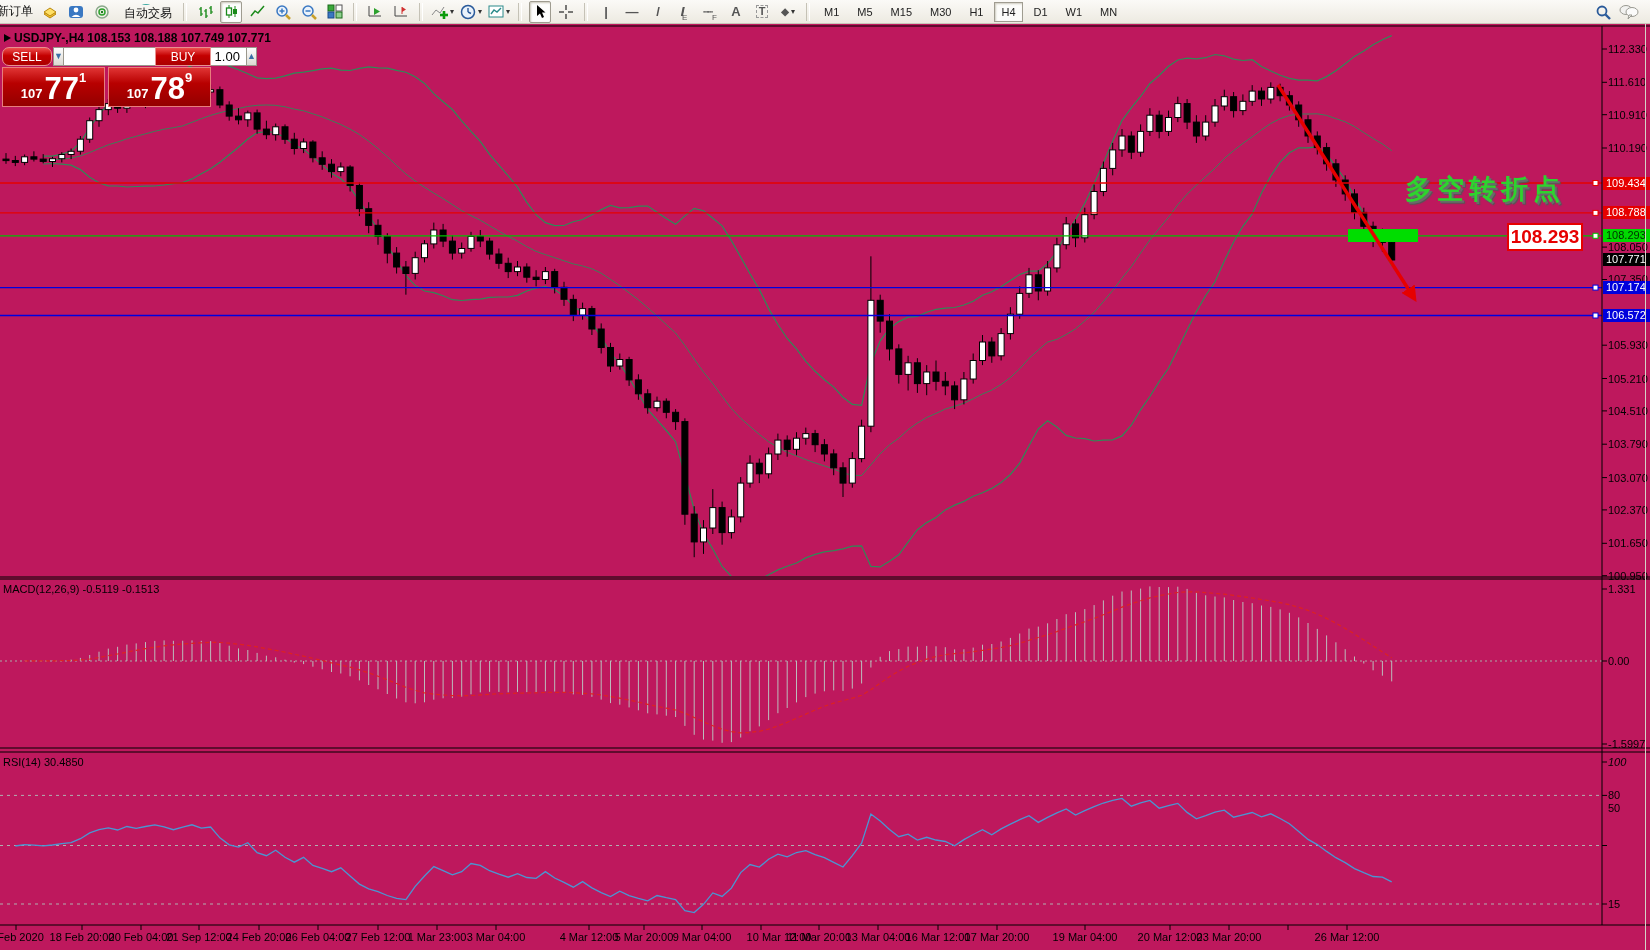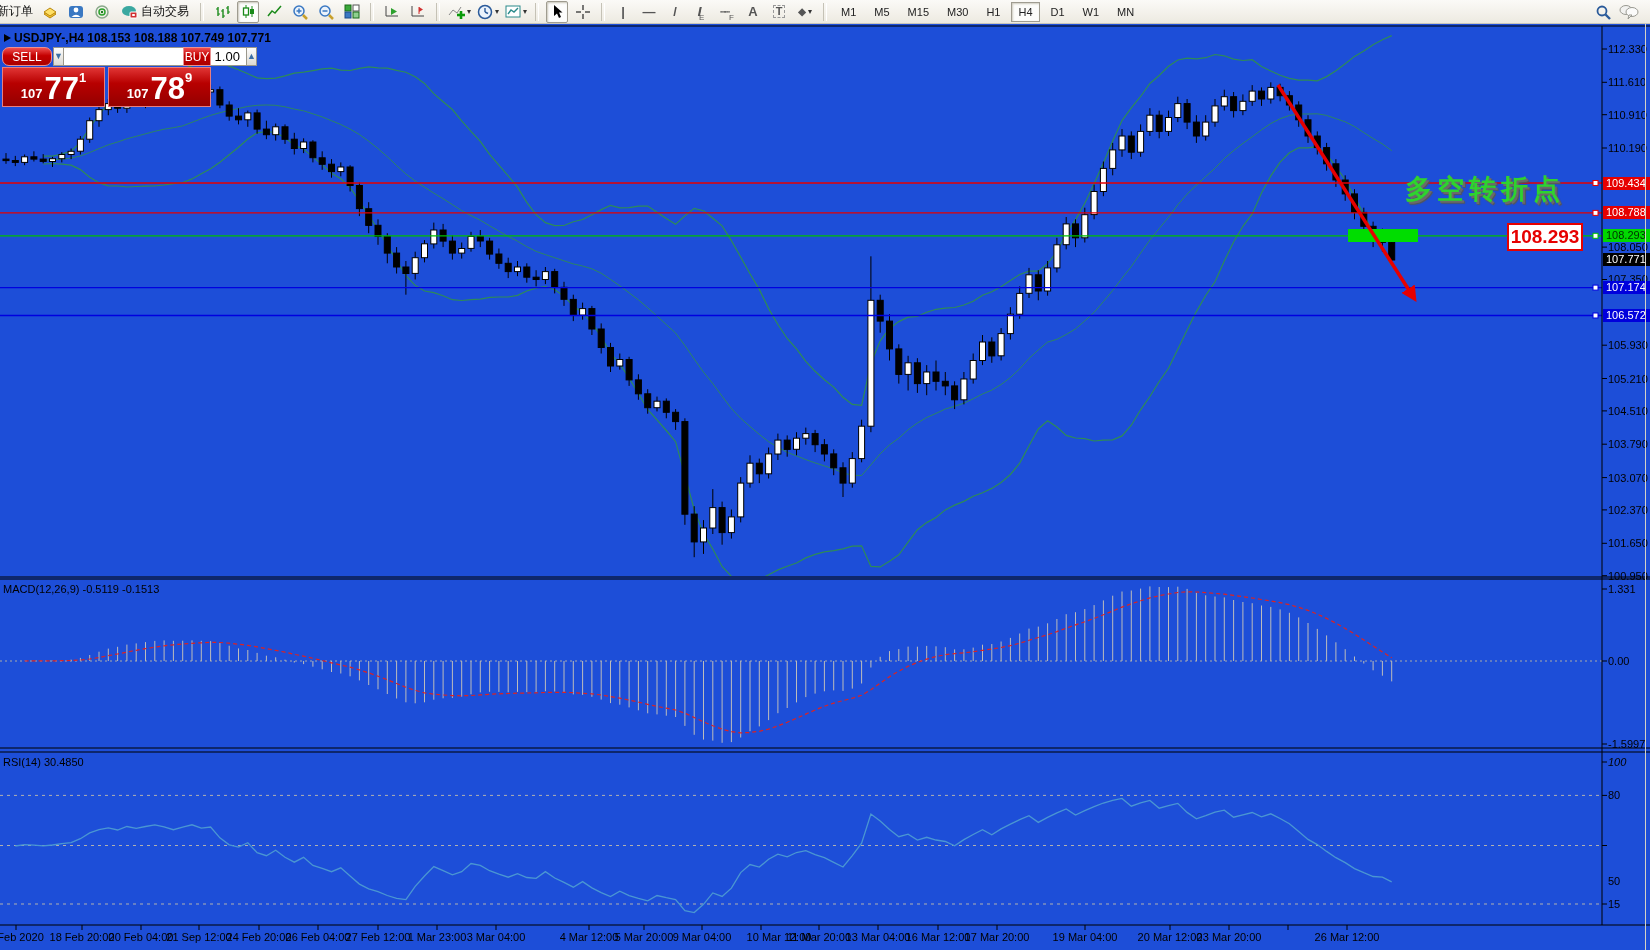--- a/index.html
+++ b/index.html
@@ -13,38 +13,38 @@
   .tb-btn{height:20px;min-width:20px;display:inline-flex;align-items:center;justify-content:center;
     border:1px solid transparent;border-radius:2px;margin:0 2px;color:#444;}
   .tb-btn.pressed{background:#fdfdfc;border-color:#9f9c90;box-shadow:inset 1px 1px 2px #c9c6ba;}
   .tb-sep{width:2px;height:18px;border-left:1px solid #c5c2b6;border-right:1px solid #fff;margin:0 5px;}
   .caret{font-size:8px;color:#333;margin-left:2px;}
   .glyph{font-size:13px;color:#555;font-weight:bold;}
   .tf-btn{font-size:11px;color:#222;padding:1px 6px;height:16px;line-height:16px;border:1px solid transparent;margin:0 2px;}
   .tf-btn.active{background:#fcfcfa;border:1px solid #9f9c90;box-shadow:inset 1px 1px 2px #cfccc0;}
   .tb-right{margin-left:auto;display:flex;align-items:center;margin-right:8px;}
   
-  .chart{position:absolute;left:0;top:23px;width:1650px;height:927px;background:#1d4ed8;}
+  .chart{position:absolute;left:0;top:23px;width:1650px;height:927px;background:#be185d;}
   #chart-svg{position:absolute;left:0;top:-23px;width:1650px;height:950px;pointer-events:none;}
   .axis-label{position:absolute;left:1608px;font-size:11px;color:#000;line-height:13px;}
   .badge{position:absolute;left:1603px;width:46px;height:13px;font-size:11px;line-height:13px;
     padding-left:3px;font-weight:normal;}
   .tlabel{position:absolute;top:908px;transform:translateX(-50%);font-size:11px;color:#000;}
   .ind-label{position:absolute;left:3px;font-size:11px;color:#000;}
   .ohlc-title{position:absolute;left:14px;top:8px;font-size:12px;font-weight:bold;color:#000;}
   .collapse-tri{position:absolute;left:4px;top:11px;width:0;height:0;
     border-left:7px solid #000;border-top:4px solid transparent;border-bottom:4px solid transparent;}
   
   .trade-widget{position:absolute;left:2px;top:24px;width:209px;height:60px;z-index:30;}
   .tw-row1{position:absolute;left:0;top:0;width:209px;height:19px;}
   .tw-sell-s,.tw-buy-s{position:absolute;top:0;height:19px;width:46px;text-align:center;color:#fff;
     font-size:12px;line-height:19px;background:linear-gradient(#ef5050,#c40000 45%,#ab0000);
     border:1px solid #e89090;box-sizing:border-box;}
   .tw-sell-s{left:0;width:50px;border-radius:7px;}
-  .tw-buy-s{right:0;width:28px;}
+  .tw-buy-s{right:0;width:56px;}
   .tw-vol{position:absolute;left:51px;top:0;width:106px;height:19px;display:flex;}
   .tw-vol-btn{width:17px;height:19px;background:linear-gradient(#fdfdfd,#dcd9d2);border:1px solid #9a978c;
     box-sizing:border-box;color:#3a6ea5;font-size:9px;text-align:center;line-height:17px;}
   .tw-vol-field{flex:1;height:19px;border:1px solid #9a978c;border-left:none;border-right:none;
     box-sizing:border-box;font-size:13px;text-align:right;padding:0 6px 0 0;font-family:"Liberation Sans",sans-serif;}
   .tw-row2{position:absolute;left:0;top:20px;width:209px;height:40px;display:flex;gap:3px;}
   .tw-big{flex:1;color:#fff;background:linear-gradient(#e03434,#b80000 40%,#940000);
     border:1px solid #e87d7d;box-sizing:border-box;display:flex;align-items:flex-end;justify-content:center;padding-bottom:2px;}
   .tw-small{font-size:13px;font-weight:bold;margin:0 2px 3px 0;}
   .tw-bigdig{font-size:31px;font-weight:bold;line-height:30px;margin-top:7px;}
@@ -77,21 +77,21 @@
           <path d="M3.5,13 Q8,8.5 12.5,13 Z" fill="#fff"></path>
         </svg>
     </span>
     <span class="tb-btn">
       <svg class="icon-svg" width="16" height="15">
           <circle cx="8" cy="8" r="6" fill="none" stroke="#8aa98a" stroke-width="1.5"></circle>
           <circle cx="8" cy="8" r="3" fill="none" stroke="#2da12d" stroke-width="1.5"></circle>
           <circle cx="8" cy="8" r="1.2" fill="#1a7a1a"></circle>
         </svg>
     </span>
-    <span class="tb-btn" style="width:auto;padding:0 3px;">
+    <span class="tb-btn" style="width:auto;padding:0 3px;flex-direction:column;">
       <svg class="icon-svg" width="17" height="15">
           <ellipse cx="8" cy="7" rx="7" ry="5" fill="#3aa8a0"></ellipse>
           <rect x="9" y="8" width="7" height="6" rx="1" fill="#d03030" stroke="#fff"></rect>
           <rect x="11.2" y="10" width="2.6" height="2" fill="#fff"></rect>
         </svg>
       <span style="margin-left:3px;font-size:12px;color:#111;">自动交易</span>
     </span>
     <span class="tb-sep"></span>
 
     <span class="tb-btn">
@@ -866,21 +866,21 @@
         <div class="badge" style="top: 183.424px; background: rgb(230, 0, 0); color: rgb(255, 255, 255);">108.788</div>
         <div class="badge" style="top: 206.332px; background: rgb(0, 216, 0); color: rgb(0, 48, 0);">108.293</div>
         <div class="badge" style="top: 258.12px; background: rgb(0, 0, 220); color: rgb(255, 255, 255);">107.174</div>
         <div class="badge" style="top: 285.98px; background: rgb(0, 0, 220); color: rgb(255, 255, 255);">106.572</div>
         <div class="badge" style="top: 230.491px; background: rgb(0, 0, 0); color: rgb(255, 255, 255);">107.771</div>
         <div class="axis-label" style="top: 560px;">1.331</div>
         <div class="axis-label" style="top: 632px;">0.00</div>
         <div class="axis-label" style="top: 715px;">-1.5997</div>
         <div class="axis-label" style="top: 733px; font-style: italic;">100</div>
         <div class="axis-label" style="top: 766.412px;">80</div>
-        <div class="axis-label" style="top: 852px;">50</div>
+        <div class="axis-label" style="top: 779px;">50</div>
         <div class="axis-label" style="top: 875.001px;">15</div>
       </div>
     <div id="time-axis">
         <div class="tlabel" style="left: 16px;">7 Feb 2020</div>
         <div class="tlabel" style="left: 82px;">18 Feb 20:00</div>
         <div class="tlabel" style="left: 141px;">20 Feb 04:00</div>
         <div class="tlabel" style="left: 199px;">21 Sep 12:00</div>
         <div class="tlabel" style="left: 259px;">24 Feb 20:00</div>
         <div class="tlabel" style="left: 318px;">26 Feb 04:00</div>
         <div class="tlabel" style="left: 378px;">27 Feb 12:00</div>

